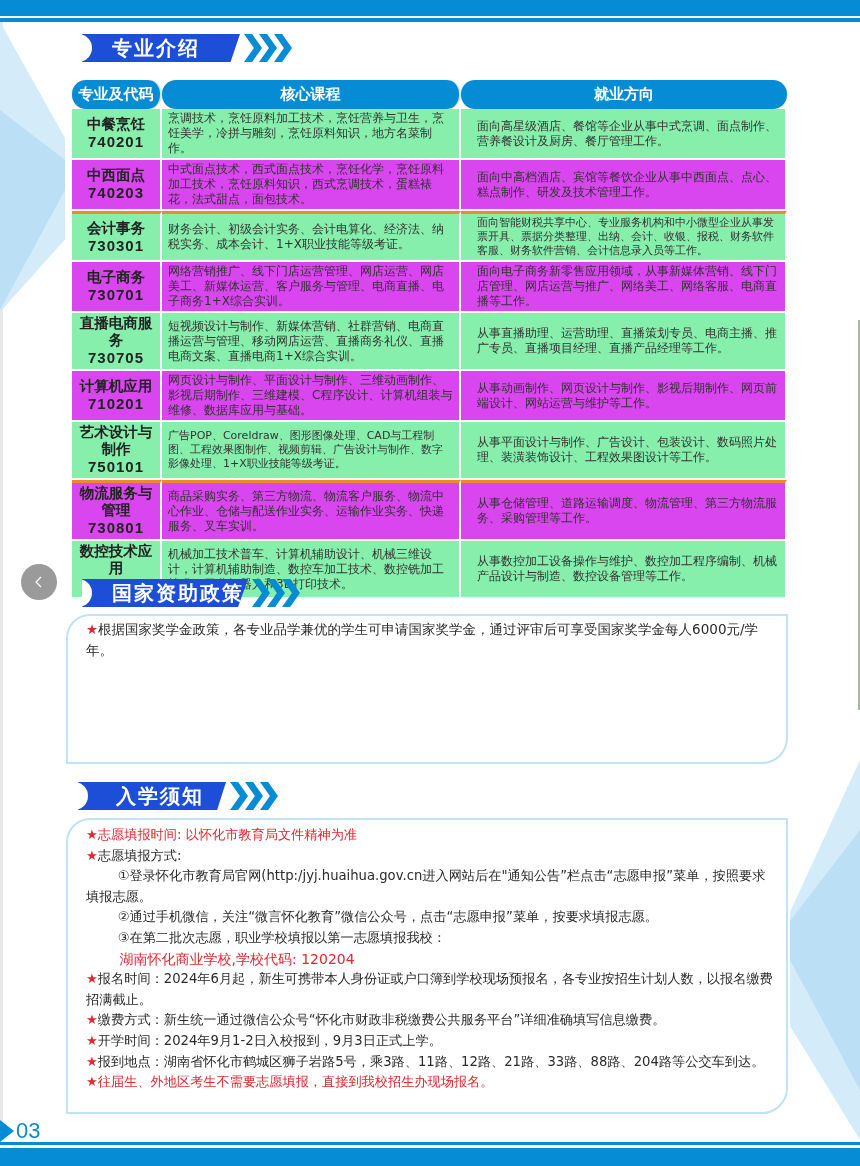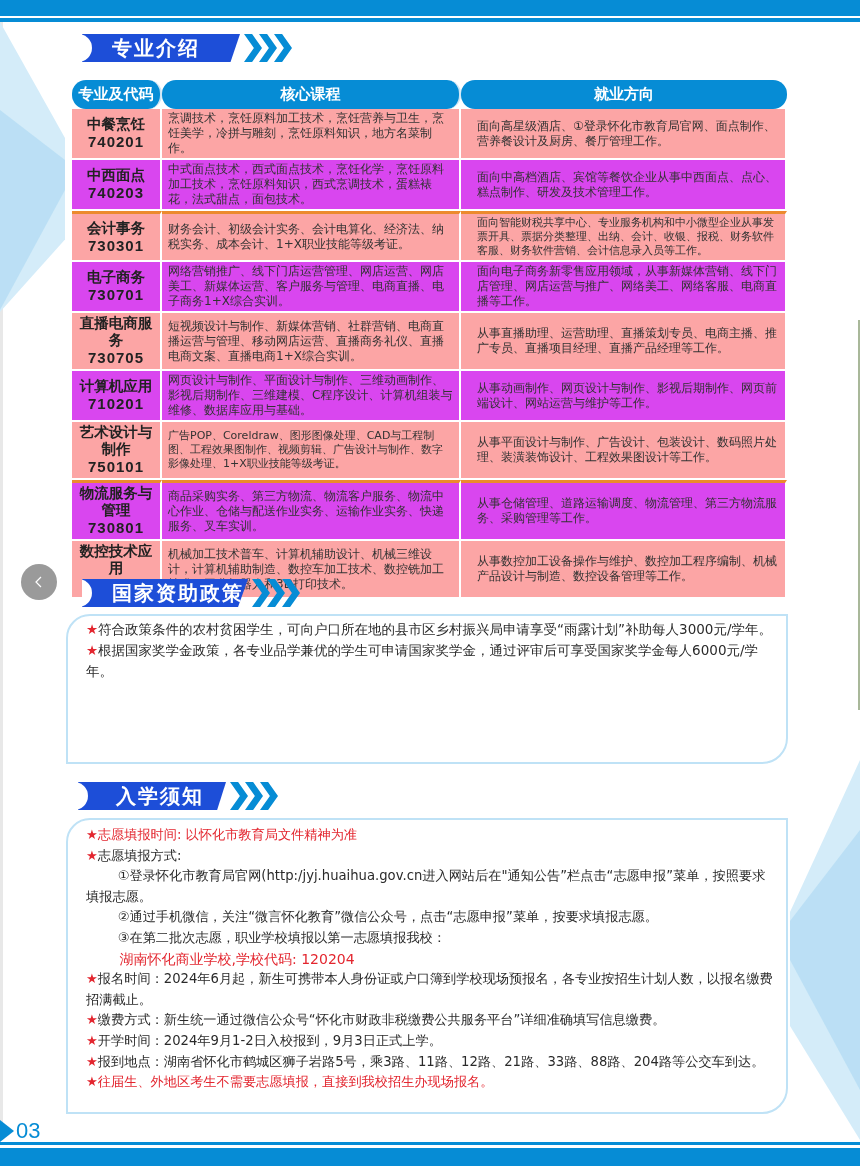--- a/index.html
+++ b/index.html
@@ -37,21 +37,21 @@
   #hdr-enroll .banner { width:148px; padding-left:38px; }
 
   table.majors { position:absolute; left:72px; top:80px; width:715px; border-collapse:separate; border-spacing:0; table-layout:fixed; }
   table.majors th { background:#068cd5; color:#fff; font-weight:bold; font-size:15px; height:29px; border-right:2px solid #cfe6f5; text-align:center;border-radius:14px; }
   table.majors th:last-child { border-right:none; }
   table.majors td { font-size:12px; line-height:15px; padding:2px 6px; border-right:2px solid #ffffff; border-bottom:2px solid #ffffff; vertical-align:middle; }
   table.majors td.name { text-align:center; font-size:14.5px; line-height:17px; font-weight:bold; color:#222; padding:2px 2px; }
   table.majors td.name .code { font-family:"Liberation Sans",sans-serif; font-size:15px; letter-spacing:1px; }
   table.majors td.course { color:#333; }
   table.majors td.career { padding-left:16px; color:#333; }
-  tr.blue td { background:#fca5a5; }
+  tr.blue td { background:#86efac; }
   tr.pink td { background:#d946ef; }
   tr.sep td { border-top:3px solid #ec8a2d; }
   td.tight { font-size:11px !important; line-height:14px !important; }
 
   .circle-back { position:absolute; left:21px; top:564px; width:36px; height:36px; border-radius:50%; background:#9a9a9a; display:flex; align-items:center; justify-content:center; }
   .circle-back svg { width:14px; height:14px; }
 
   .box { position:absolute; border:2px solid #bfe2f6; border-radius:20px 0 20px 0; background:#fff; }
   #aid-box-r { left:66px; top:614px; width:722px; height:150px; border-radius:24px 0 26px 0; border-color:#bfe2f6; }
   #enroll-box { left:66px; top:818px; width:722px; height:296px; border-radius:24px 0 26px 0; }
@@ -96,21 +96,21 @@
     <tr>
       <th>专业及代码</th>
       <th>核心课程</th>
       <th>就业方向</th>
     </tr>
   </thead>
   <tbody>
     <tr class="blue" style="height:50px">
       <td class="name"><span>中餐烹饪</span><br><span class="code">740201</span></td>
       <td class="course">烹调技术，烹饪原料加工技术，烹饪营养与卫生，烹饪美学，冷拼与雕刻，烹饪原料知识，地方名菜制作。</td>
-      <td class="career">面向高星级酒店、①登录怀化市教育局官网、面点制作、营养餐设计及厨房、餐厅管理工作。</td>
+      <td class="career">面向高星级酒店、餐馆等企业从事中式烹调、面点制作、营养餐设计及厨房、餐厅管理工作。</td>
     </tr>
     <tr class="pink" style="height:50px">
       <td class="name"><span>中西面点</span><br><span class="code">740203</span></td>
       <td class="course">中式面点技术，西式面点技术，烹饪化学，烹饪原料加工技术，烹饪原料知识，西式烹调技术，蛋糕裱花，法式甜点，面包技术。</td>
       <td class="career">面向中高档酒店、宾馆等餐饮企业从事中西面点、点心、糕点制作、研发及技术管理工作。</td>
     </tr>
     <tr class="blue sep" style="height:50px">
       <td class="name"><span>会计事务</span><br><span class="code">730301</span></td>
       <td class="course">财务会计、初级会计实务、会计电算化、经济法、纳税实务、成本会计、1+X职业技能等级考证。</td>
       <td class="career tight">面向智能财税共享中心、专业服务机构和中小微型企业从事发票开具、票据分类整理、出纳、会计、收银、报税、财务软件客服、财务软件营销、会计信息录入员等工作。</td>
@@ -157,21 +157,20 @@
 <div class="section-header" id="hdr-aid">
   <div class="banner">国家资助政策</div>
   <div class="chevrons">
     <div class="chev"></div>
       <div class="chev"></div>
       <div class="chev"></div>
   </div>
 </div>
 <div class="box" id="aid-box-r"></div>
 <div class="box-content" id="aid-content">
-  <span class="para"><span class="star">★</span><span>符合政策条件的农村贫困学生，可向户口所在地的县市区乡村振兴局申请享受“雨露计划”补助每人3000元/学年。</span></span>
   <span class="para"><span class="star">★</span><span>根据国家奖学金政策，各专业品学兼优的学生可申请国家奖学金，通过评审后可享受国家奖学金每人6000元/学年。</span></span>
 </div>
 
 <div class="section-header" id="hdr-enroll">
   <div class="banner">入学须知</div>
   <div class="chevrons">
     <div class="chev"></div>
       <div class="chev"></div>
       <div class="chev"></div>
   </div>

